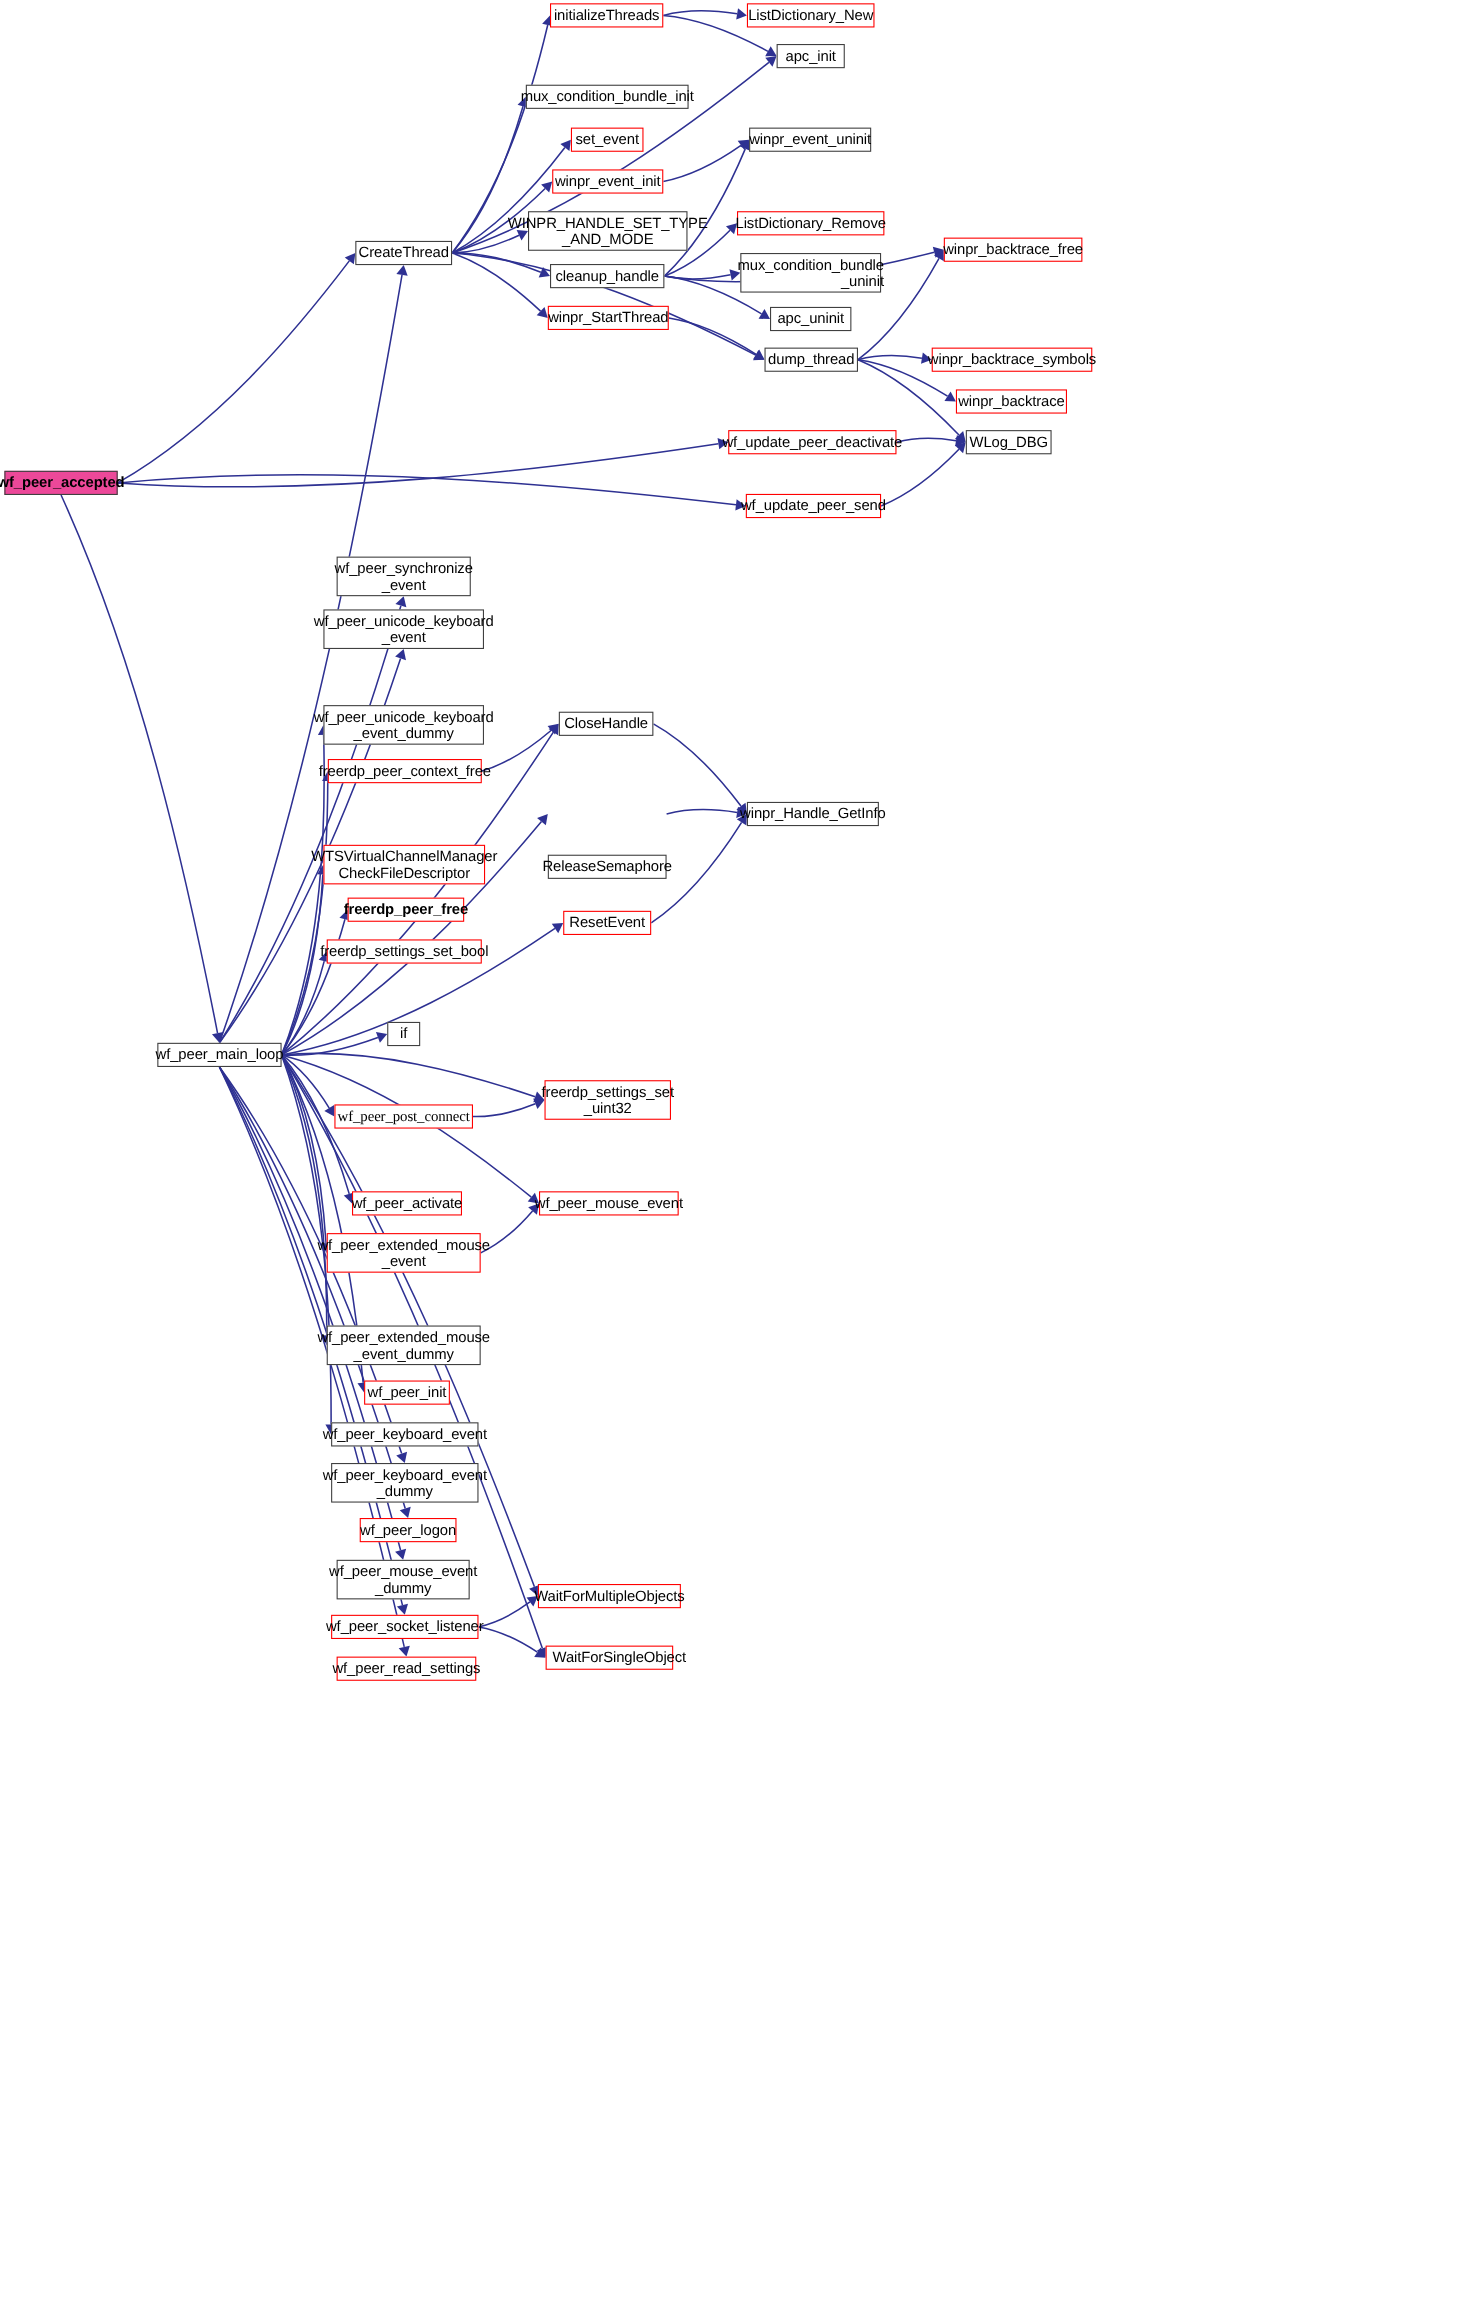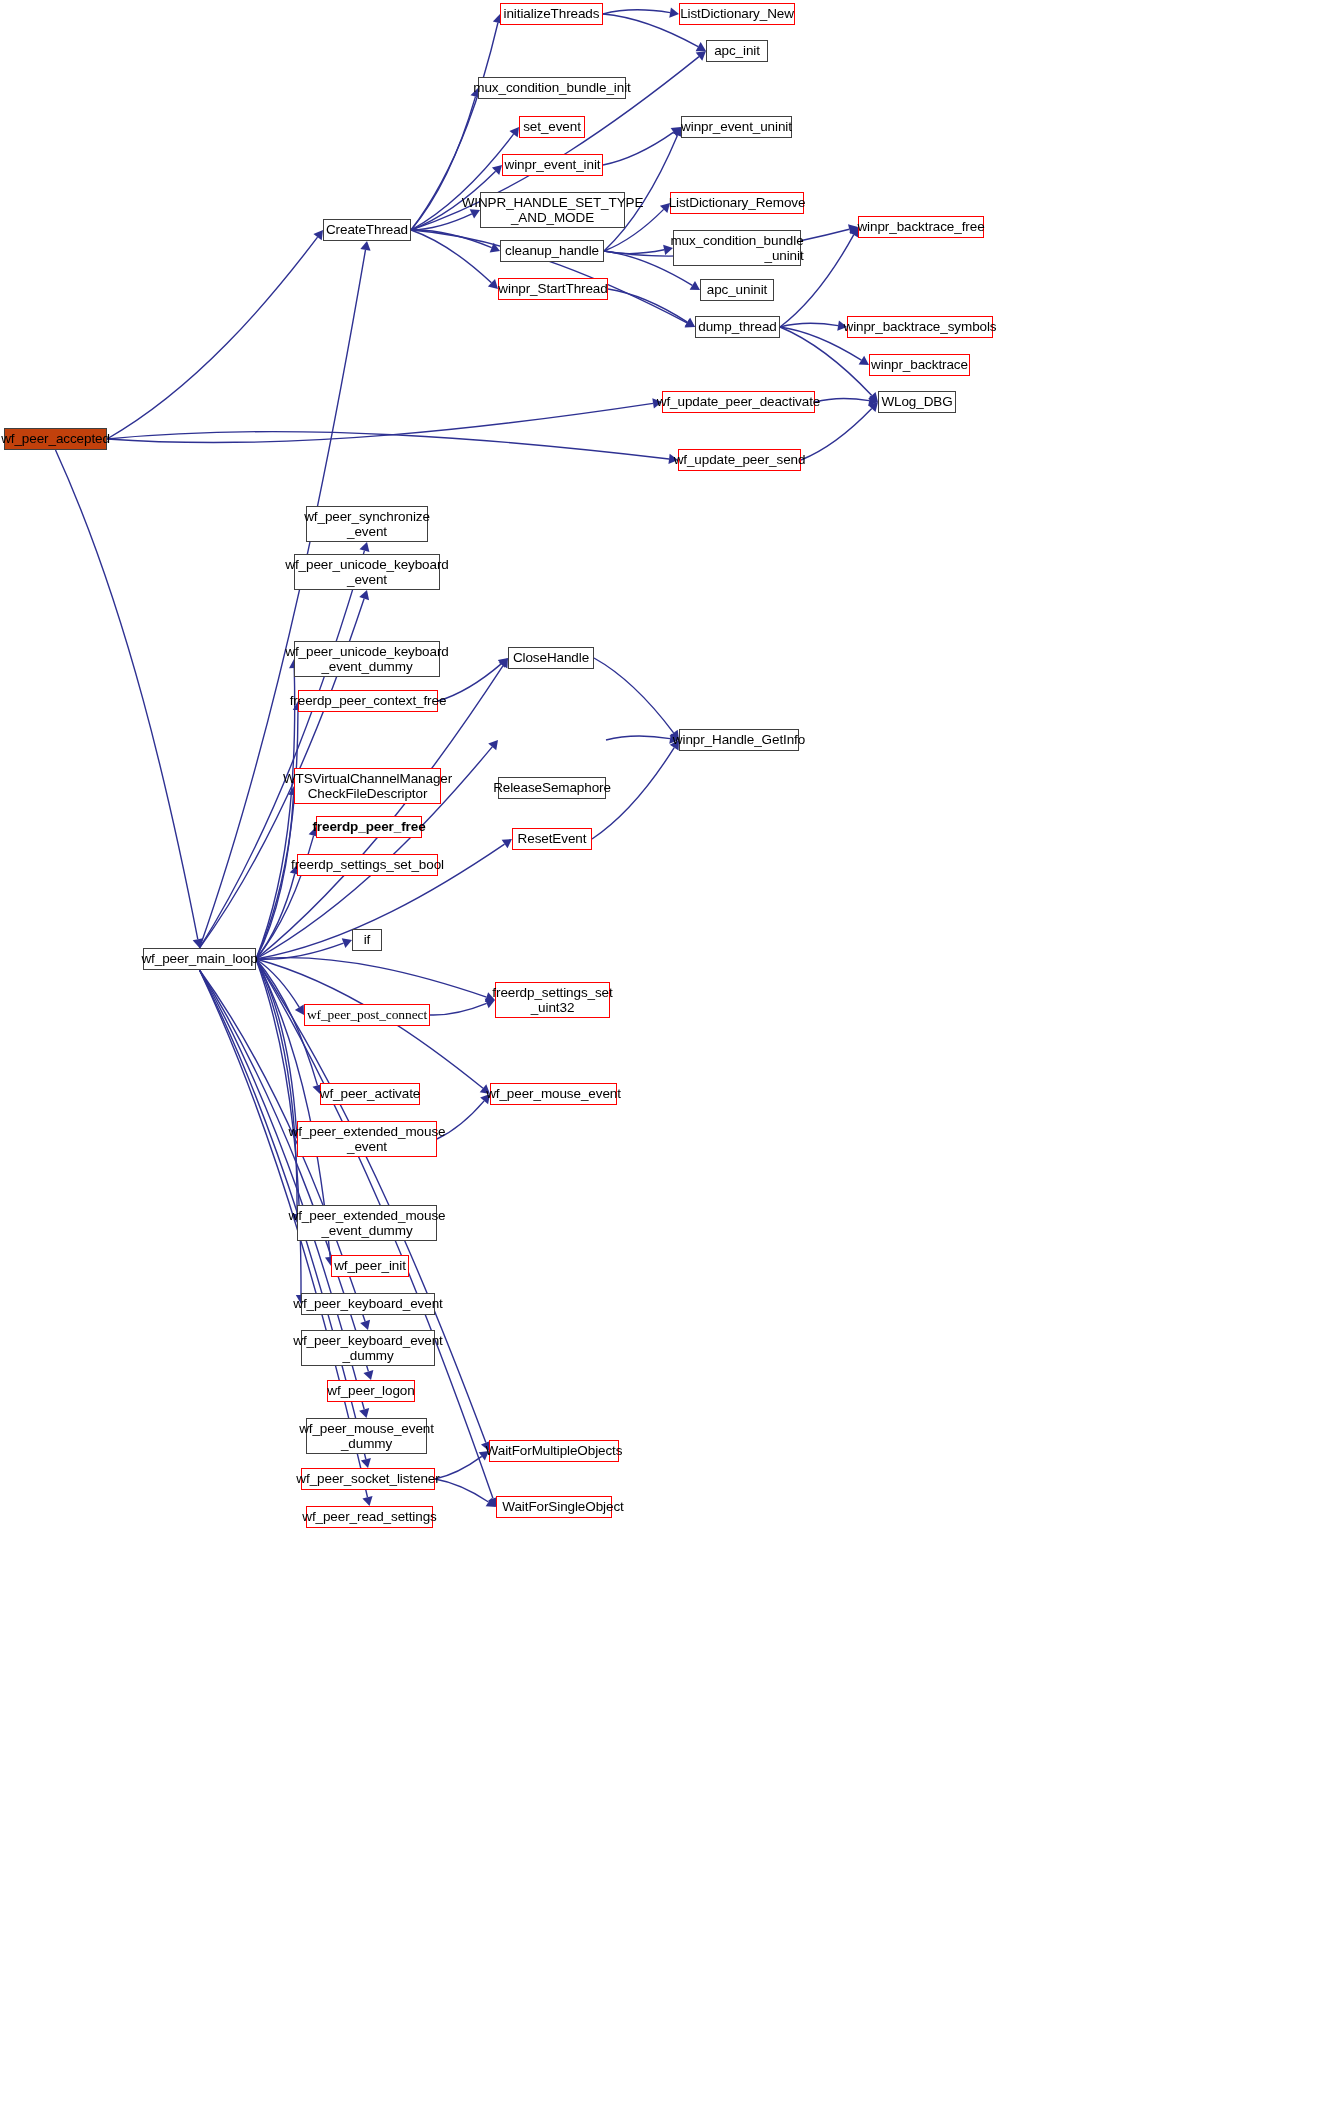--- a/index.html
+++ b/index.html
@@ -34,22 +34,23 @@
     line-height: 1.12;
     color: #000000;
     white-space: pre;
     letter-spacing: -0.1px;
     cursor: pointer;
   }
   .node.red {
     border-color: #ff0000;
   }
   .node.current {
-    background: #c2410c;
+    background: #ec4899;
     border-color: #404040;
+    font-weight: bold;
   }
   .edge-path {
     fill: none;
     stroke: #2e3192;
     stroke-width: 1.4px;
   }
   .edge-head {
     fill: #2e3192;
     stroke: none;
   }

